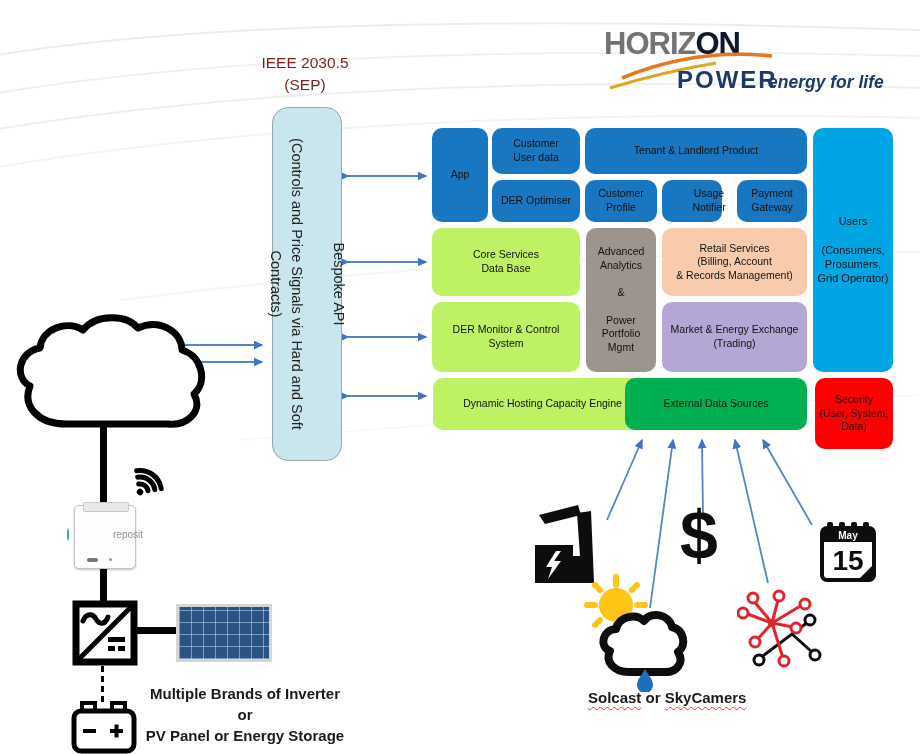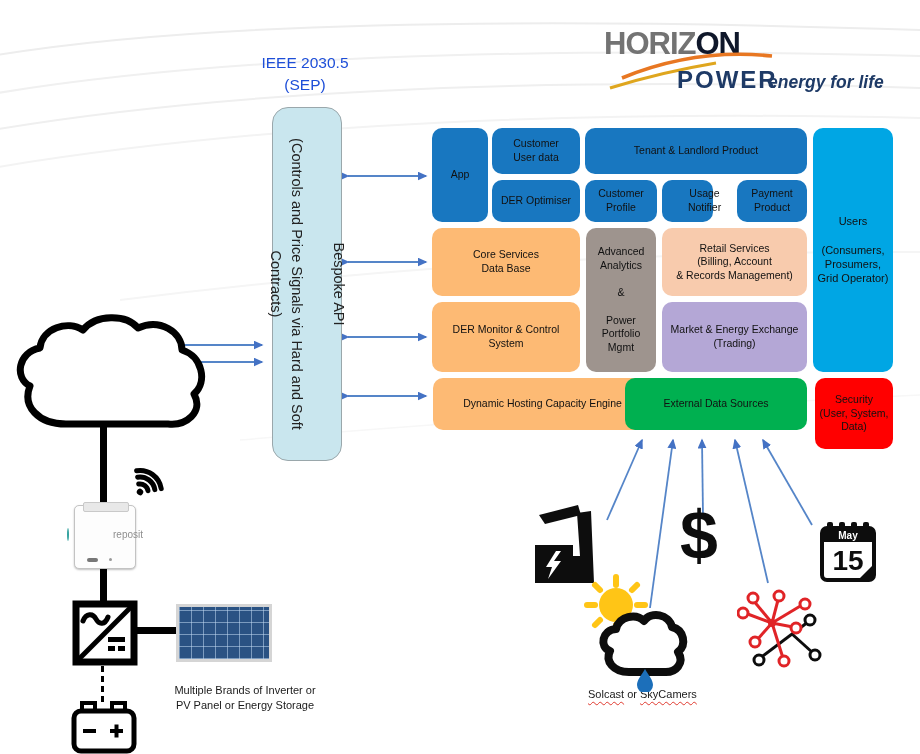--- a/index.html
+++ b/index.html
@@ -5,34 +5,34 @@
   html,body{margin:0;padding:0;background:#fff;}
   #stage{position:relative;width:920px;height:754px;background:#fff;overflow:hidden;
          font-family:"Liberation Sans",sans-serif;color:#1a1a1a;}
   .abs{position:absolute;}
   svg{display:block;}
   
   .box{position:absolute;border-radius:10px;display:flex;align-items:center;justify-content:center;
        text-align:center;font-size:10.5px;line-height:1.3;white-space:pre-line;color:#111;padding:2px;box-sizing:border-box;z-index:3;}
   .blue{background:#1877C0;}
   .cyan{background:#00A6E4;}
-  .yellow{background:#fdba74;}
+  .yellow{background:#bef264;}
   .gray{background:#9E948E;}
   .peach{background:#F8CBAD;}
   .purple{background:#B4A7D6;}
   .green{background:#00B050;}
   .red{background:#FF0000;}
   
   .apibox{position:absolute;left:272px;top:107px;width:68px;height:352px;background:#C9E6EE;
           border:1px solid #9aa7ab;border-radius:16px;z-index:3;}
   .apitext{position:absolute;left:50%;top:50%;width:340px;
            transform:translate(-50%,-50%) rotate(90deg);text-align:center;
            font-size:14.5px;line-height:1.45;white-space:pre-line;color:#222;}
   .protocol{position:absolute;left:234px;top:52px;width:142px;text-align:center;
-            font-size:15.5px;line-height:1.45;white-space:pre-line;color:#1d4ed8;}
+            font-size:15.5px;line-height:1.45;white-space:pre-line;color:#7f1d1d;}
   
   .cloudtext{position:absolute;left:30px;top:355px;width:152px;text-align:center;
              font-size:20px;line-height:1.35;white-space:pre-line;color:#000;}
   .vline{position:absolute;width:7px;background:#000;z-index:1;}
   .dashline{position:absolute;left:101px;top:666px;height:36px;border-left:3px dashed #000;}
   
   .device{position:absolute;left:74px;top:505px;width:60px;height:62px;background:#fdfdfd;
           border:1px solid #c3c3c3;border-radius:5px;box-shadow:0 1px 2px rgba(0,0,0,.25);z-index:2;}
   .device .tab{position:absolute;left:8px;top:-4px;width:44px;height:8px;background:#e8e8e8;border:1px solid #c9c9c9;border-radius:2px;}
   .device .row{position:absolute;left:0;top:22px;width:100%;display:flex;align-items:center;justify-content:center;gap:3px;}
@@ -41,21 +41,21 @@
   .device .brand{font-size:10px;color:#8f8f8f;margin-left:41px;}
   .device .port{position:absolute;left:12px;bottom:6px;width:11px;height:4px;background:#777;border-radius:2px;}
   .device .dot2{position:absolute;left:34px;bottom:7px;width:3px;height:3px;background:#999;border-radius:50%;}
   
   .panel{position:absolute;left:176px;top:604px;width:96px;height:58px;background:#2A5283;
          border:3px solid #d5d5d5;box-sizing:border-box;
          background-image:repeating-linear-gradient(90deg,rgba(190,215,240,.55) 0 1px,transparent 1px 12px),
                           repeating-linear-gradient(0deg,rgba(190,215,240,.55) 0 1px,transparent 1px 12px);}
   .hconn{position:absolute;left:134px;top:627px;width:42px;height:7px;background:#000;}
   
-  .caption{position:absolute;font-size:11px;line-height:1.4;white-space:pre-line;color:#1a1a1a;}
+  .caption{position:absolute;font-size:15px;line-height:1.4;white-space:pre-line;color:#1a1a1a;font-weight:bold;}
   .squig{text-decoration:underline;text-decoration-style:wavy;text-decoration-color:#e03a2f;
          text-decoration-thickness:1px;text-underline-offset:3px;}
   
   .lg1{position:absolute;left:604px;top:26px;font-size:31px;font-weight:bold;letter-spacing:-1px;z-index:2;}
   .lg1 .p1{color:#737373;} .lg1 .p2{color:#0f172a;}
   .lg2{position:absolute;left:677px;top:66px;font-size:24px;font-weight:bold;letter-spacing:2px;color:#1E3A66;z-index:2;}
   .lg3{position:absolute;left:768px;top:72px;font-size:17.5px;font-style:italic;font-weight:bold;color:#1E3A66;z-index:2;}
   .dollar{position:absolute;left:680px;top:496px;font-size:68px;font-weight:bold;color:#0d0d0d;z-index:2;}
 </style>
 </head>
@@ -169,24 +169,24 @@
   <div class="caption" style="left:145px;top:683px;width:200px;text-align:center;">Multiple Brands of Inverter or
 PV Panel or Energy Storage</div>
 
   <div class="box blue" style="left:432px;top:128px;width:56px;height:94px;">App</div>
   <div class="box blue" style="left:492px;top:128px;width:88px;height:46px;">Customer
 User data</div>
   <div class="box blue" style="left:585px;top:128px;width:222px;height:46px;">Tenant &amp; Landlord Product</div>
   <div class="box blue" style="left:492px;top:180px;width:88px;height:42px;">DER Optimiser</div>
   <div class="box blue" style="left:585px;top:180px;width:72px;height:42px;">Customer
 Profile</div>
-  <div class="box blue" style="left:662px;top:180px;width:51px;height:42px;padding-left:36px;">Usage
+  <div class="box blue" style="left:662px;top:180px;width:60px;height:42px;padding-left:36px;">Usage
 Notifier</div>
   <div class="box blue" style="left:737px;top:180px;width:70px;height:42px;">Payment
-Product</div>
+Gateway</div>
   <div class="box cyan" style="left:813px;top:128px;width:80px;height:244px;font-size:11px;">Users
 
 (Consumers,
 Prosumers,
 Grid Operator)</div>
   <div class="box yellow" style="left:432px;top:228px;width:148px;height:68px;">Core Services
 Data Base</div>
   <div class="box yellow" style="left:432px;top:302px;width:148px;height:70px;">DER Monitor &amp; Control
 System</div>
   <div class="box gray" style="left:586px;top:228px;width:70px;height:144px;">Advanced

